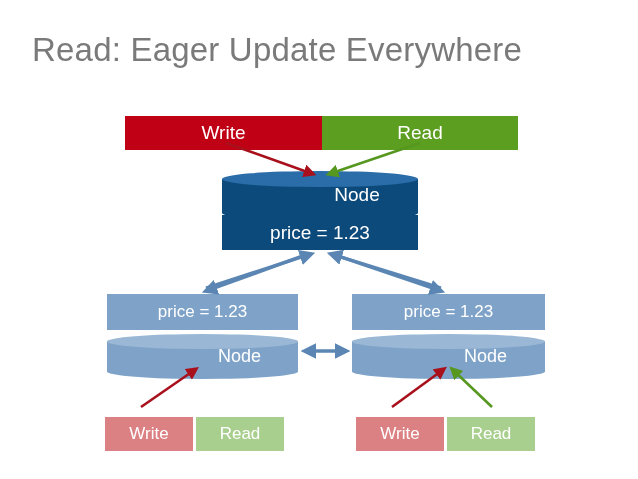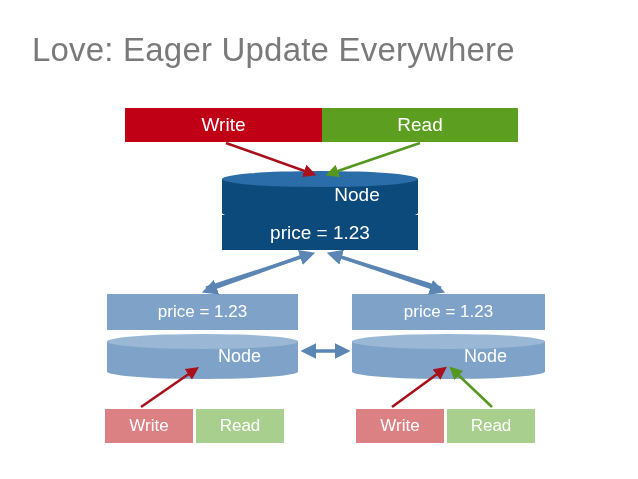--- a/index.html
+++ b/index.html
@@ -37,20 +37,21 @@
   }
 
   
   .flat-box {
     position: absolute;
     display: flex;
     align-items: center;
     justify-content: center;
     color: #ffffff;
     box-sizing: border-box;
+    margin-top: 8px;
   }
 
   
   #top-write {
     left: 125px; top: 108px;
     width: 197px; height: 34px;
     background: #c00014;
     font-size: 19px;
   }
   #top-read {
@@ -183,21 +184,21 @@
     left: 0; top: 0;
     width: 638px; height: 479px;
     pointer-events: none;
   }
 </style>
 </head>
 <body>
 
 <div id="slide">
 
-  <div id="slide-title">Love: Eager Update Everywhere</div>
+  <div id="slide-title">Read: Eager Update Everywhere</div>
 
   <div class="flat-box" id="top-write">Write</div>
   <div class="flat-box" id="top-read">Read</div>
 
   <div class="cyl" id="center-node">
     <div class="cap cap-bottom"></div>
     <div class="body"></div>
     <div class="cap cap-top"></div>
     <div class="label">Node</div>
   </div>

